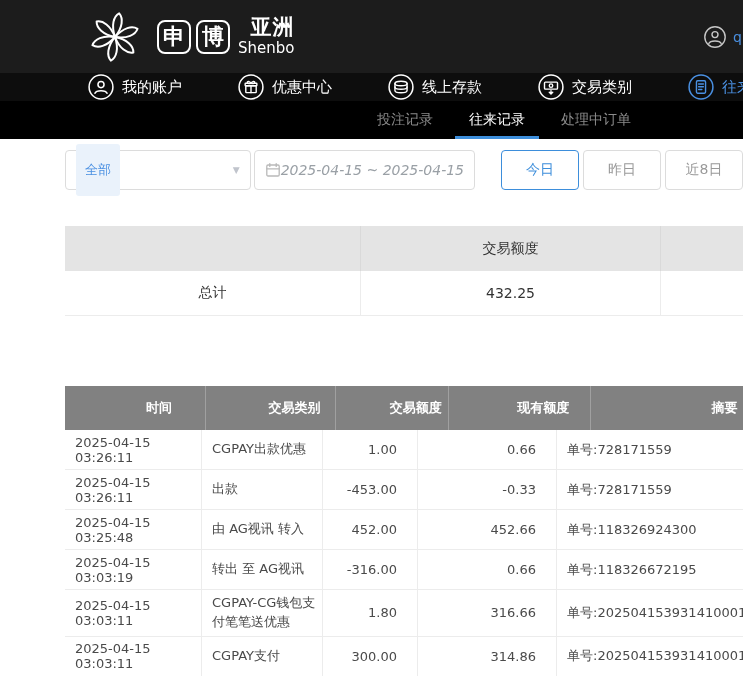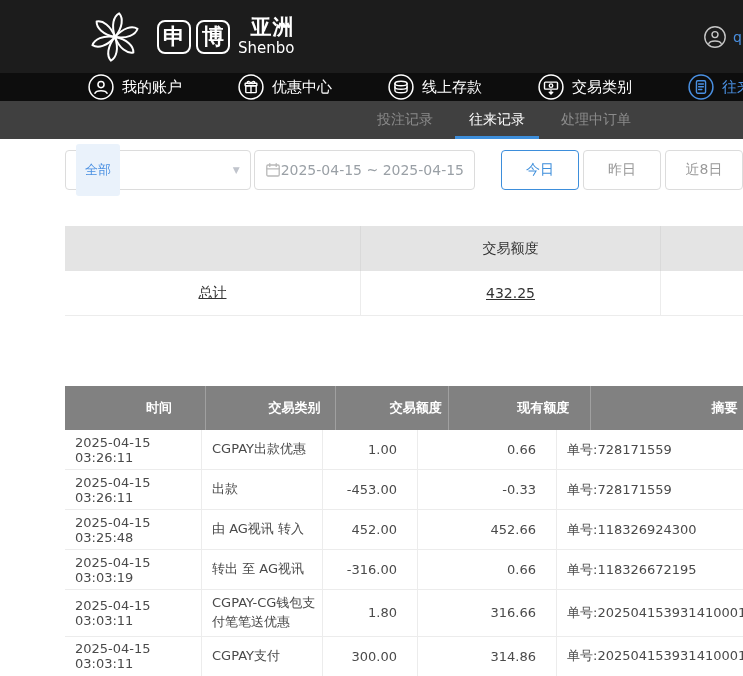--- a/index.html
+++ b/index.html
@@ -17,49 +17,49 @@
   .brand-region .en { font-size:15px; margin-top:-1px; }
   .header-right { margin-left:auto; display:flex; align-items:center; gap:6px; padding-right:1px; }
   .username { color:#4a90e2; font-size:14px; }
 
   
   .nav { height:28px; background:#0d0d0d; display:flex; align-items:center; padding-left:88px; gap:56px; }
   .nav-item { display:flex; align-items:center; gap:8px; color:#fff; font-size:15px; white-space:nowrap; cursor:pointer; flex:none; }
   .nav-item.active { color:#4a90e2; }
 
   
-  .subnav { height:38px; background:#404040; display:flex; justify-content:flex-end; padding-right:98px; gap:8px; }
+  .subnav { height:38px; background:#000000; display:flex; justify-content:flex-end; padding-right:98px; gap:8px; }
   .tab { display:flex; align-items:center; padding:0 14px; color:#8b8b8b; font-size:14px; position:relative; cursor:pointer; white-space:nowrap; }
   .tab.active { color:#fff; }
   .tab.active::after { content:""; position:absolute; left:0; right:0; bottom:0; height:3px; background:#3d8edb; }
 
   
   .content { padding-left:65px; }
 
   .filters { display:flex; margin-top:11px; height:40px; }
   .select { width:212px; height:40px; border:1px solid #dcdcdc; border-radius:4px; display:flex; align-items:center;
             padding:0 10px; margin-right:3px; cursor:pointer; background:#fff; }
   .chip { background:#eaf2fb; color:#4a90e2; font-size:13px; padding:17px 9px; border-radius:3px; }
   .caret { margin-left:auto; color:#c0c4cc; font-size:9px; }
   .datepicker { width:222px; height:40px; border:1px solid #dcdcdc; border-radius:4px; display:flex; align-items:center;
-                padding:0 10px; margin-right:10px; color:#9aa0a6; font-size:14px; cursor:pointer; background:#fff; white-space:nowrap; }
+                padding:0 10px; margin-right:10px; color:#9aa0a6; font-size:14px; cursor:pointer; background:#fff; white-space:nowrap;font-style:italic; }
   .quick { display:flex; }
   .qbtn { width:78px; height:40px; border:1px solid #dcdcdc; border-radius:4px; background:#fff; color:#999;
           font-size:14px; display:flex; align-items:center; justify-content:center; cursor:pointer; margin-left:4px; }
   .qbtn.first { margin-left:16px; }
   .qbtn.active { border-color:#3d8edb; color:#3d8edb; }
 
   
   .summary { margin-top:36px; width:745px; font-size:14px; color:#333; }
   .sum-head { display:flex; height:45px; background:#e4e4e4; align-items:center; }
   .sum-row  { display:flex; height:45px; align-items:center; background:#fff; border-bottom:1px solid #ececec; }
   .sum-c1 { width:296px; } .sum-c2 { width:300px; } .sum-c3 { width:149px; }
   .sum-cell { text-align:center; height:100%; display:flex; align-items:center; justify-content:center; }
   .sum-head .sum-cell { border-right:1px solid #d9d9d9; }
-  .sum-row  .sum-cell { border-right:1px solid #ececec;text-decoration:underline; }
+  .sum-row  .sum-cell { border-right:1px solid #ececec; }
   .sum-head .sum-c3, .sum-row .sum-c3 { border-right:none; }
 
   
   .records { margin-top:70px; width:745px; font-size:13px; }
   .rec-head { display:flex; height:44px; background:#818181; color:#fff; font-weight:bold; }
   .rec-head .cell { display:flex; align-items:center; justify-content:center; border-right:1px solid rgba(255,255,255,0.25);margin-left:48px; }
   .rec-head .c5 { border-right:none; }
   .rec-row { display:flex; min-height:40px; border-bottom:1px solid #ececec; color:#4a4a4a; background:#fff; }
   .rec-row .cell { display:flex; align-items:center; border-right:1px solid #ececec; padding:4px 0; }
   .rec-row .c5 { border-right:none; }

